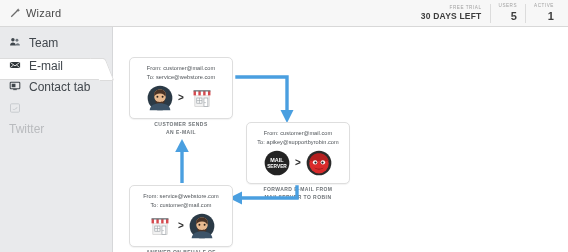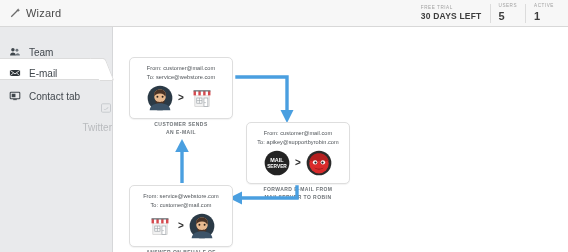--- a/index.html
+++ b/index.html
@@ -44,21 +44,21 @@
   .stats {
     position: absolute;
     right: 6px;
     top: 0;
     height: 27px;
     display: flex;
     align-items: center;
   }
   .stat {
     padding: 0 8px;
-    text-align: left;
+    text-align: right;
     line-height: 1.05;
   }
   .stat + .stat { border-left: 1px solid #dcdcdc; }
   .stat-label {
     display: block;
     font-size: 4.6px;
     color: #a2a2a2;
     letter-spacing: .55px;
     text-transform: uppercase;
     margin-bottom: 2px;
@@ -80,24 +80,24 @@
     width: 113px;
     background: #e9eaec;
     border-right: 1px solid #d6d7d9;
     padding-top: 9px;
     position: relative;
   }
   .nav-item {
     position: relative;
     height: 22px;
     display: flex;
-    align-items: flex-end;
+    align-items: flex-start;
     padding-left: 9px;
     gap: 8px;
-    font-size: 10px;
+    font-size: 12px;
     color: #41474d;
     cursor: pointer;
   }
   .nav-item .nav-icon {
     width: 12px;
     height: 12px;
     flex: 0 0 12px;
     display: flex;
     align-items: center;
     justify-content: center;

